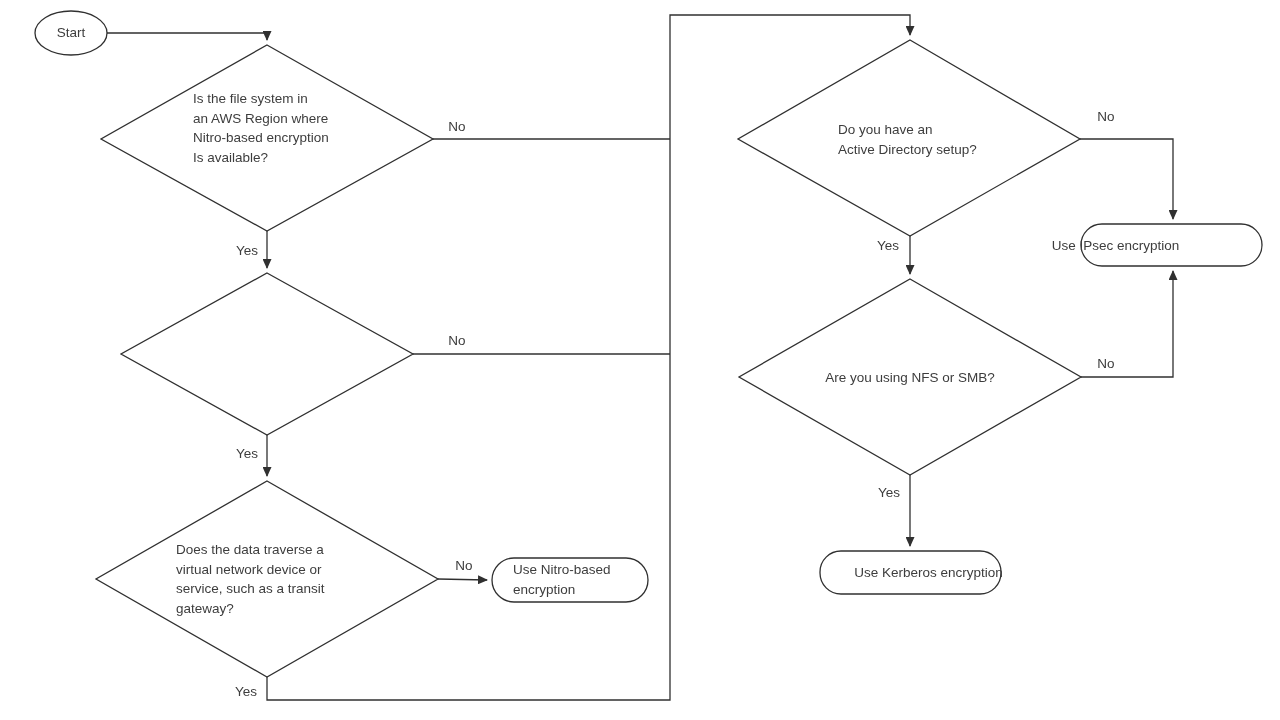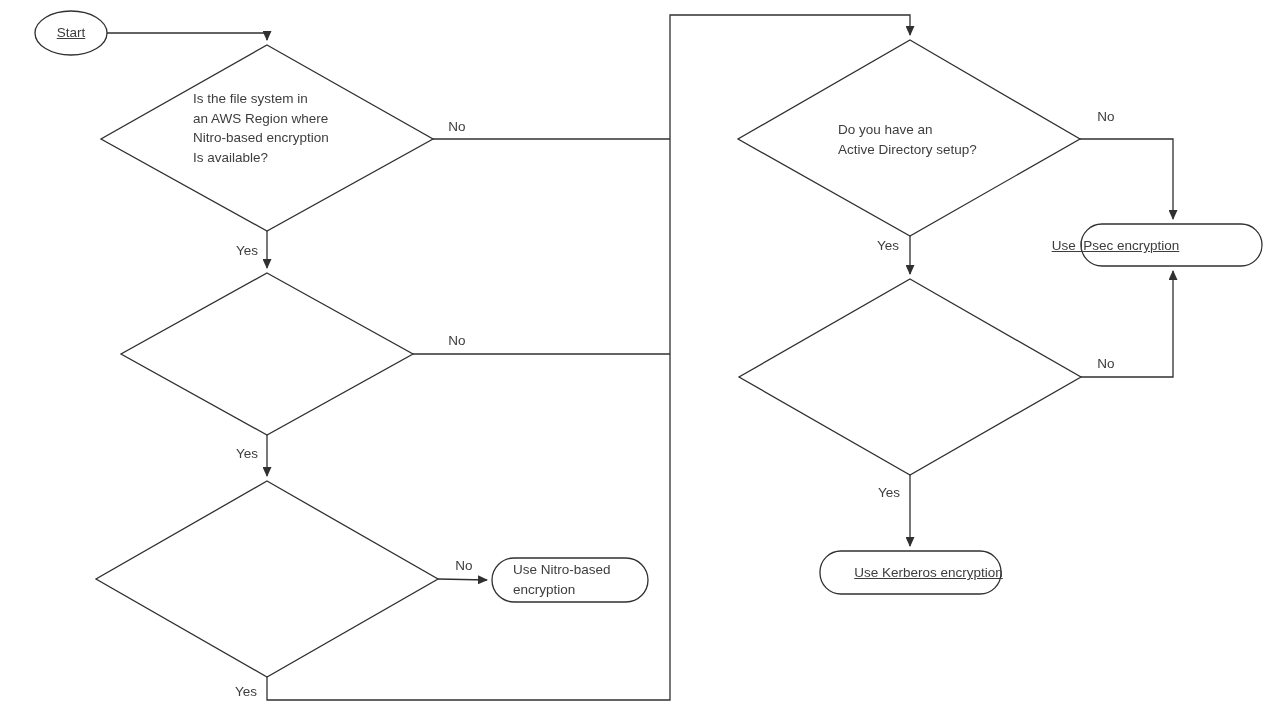--- a/index.html
+++ b/index.html
@@ -17,21 +17,21 @@
     left: 0; top: 0;
     width: 1280px; height: 720px;
   }
   .node-text {
     position: absolute;
     font-size: 13.5px;
     line-height: 19.5px;
     white-space: pre-line;
     color: #3d3d3d;
   }
-  .node-text.centered { text-align: center; text-decoration: underline; }
+  .node-text.centered { text-align: center; }
   .edge-label {
     position: absolute;
     transform: translate(-50%, -50%);
     font-size: 13.5px;
     color: #3d3d3d;
     white-space: nowrap;
   }
 </style>
 </head>
 <body>
@@ -73,24 +73,29 @@
   </svg>
 
   <div class="node-text centered" style="left:35px; top:23px; width:72px;">Start</div>
 
   <div class="node-text" style="left:193px; top:89px;">Is the file system in
 an AWS Region where
 Nitro-based encryption
 Is available?</div>
 
 
+  <div class="node-text" style="left:176px; top:540px;">Does the data traverse a
+virtual network device or
+service, such as a transit
+gateway?</div>
 
   <div class="node-text" style="left:838px; top:120px;">Do you have an
 Active Directory setup?</div>
 
+  <div class="node-text centered" style="left:739px; top:368px; width:342px;">Are you using NFS or SMB?</div>
 
   <div class="node-text" style="left:513px; top:560px;">Use Nitro-based
 encryption</div>
 
   <div class="node-text centered" style="left:1025px; top:236px; width:181px;">Use IPsec encryption</div>
 
   <div class="node-text centered" style="left:820px; top:563px; width:181px;margin-left:18px;">Use Kerberos encryption</div>
 
   <div class="edge-label" style="left:247px; top:250px;">Yes</div>
   <div class="edge-label" style="left:457px; top:126px;">No</div>

